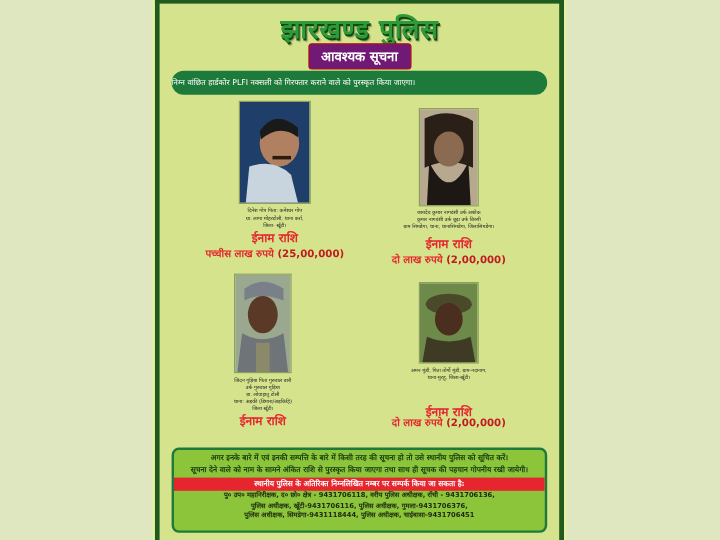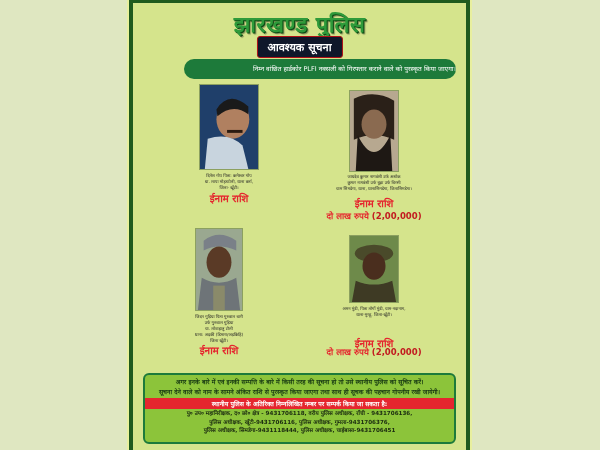--- a/index.html
+++ b/index.html
@@ -31,42 +31,41 @@
     font-size: 22px;
     font-weight: bold;
     color: #2e9a3a;
     text-shadow: 1px 1px 0 #0c4a12, 2px 2px 1px rgba(0,0,0,0.35);
     letter-spacing: 0.5px;
   }
   .notice-badge {
     position: absolute;
     left: 50%; top: 33px;
     transform: translateX(-50%);
-    background: #0f172a;
+    background: #701a75;
     color: #ffffff;
     font-size: 11px;
     font-weight: bold;
     padding: 2px 10px 3px;
     border-radius: 3px;
     border: 1px solid #b01015;
     white-space: nowrap;
   }
   .announce-bar {
     position: absolute;
     left: 10px; right: 10px; top: 56px;
     height: 20px;
     background: #1d7a3a;
     border-radius: 10px;
     color: #ffffff;
     font-size: 6.5px;
-    text-align: right;
+    text-align: left;
     line-height: 20px;
     white-space: nowrap;
     overflow: hidden;
-    margin-left: 41px;
   }
   .photo {
     position: absolute;
     border: 1px solid #8ca060;
   }
   .photo svg { width: 100%; height: 100%; display: block; }
   .caption {
     position: absolute;
     font-size: 4.2px;
     color: #222;
@@ -146,20 +145,24 @@
         <rect x="28" y="46" width="16" height="3" fill="#2a1a10"></rect>
         <path d="M5 86 L8 55 Q30 48 44 62 L50 86 Z" fill="#c8d4de"></path>
       </svg>
     </div>
     <div class="caption" style="left:46px; width:100px; top:170px;">
       <div>दिनेश गोप पिता: कमेश्वर गोप</div>
       <div>ग्रा. लापा मोहरटोली, थाना कर्रा,</div>
       <div>जिला- खूँटी।</div>
     </div>
     <div class="reward-label" style="left:46px; width:100px; top:188px;">ईनाम राशि</div>
+    <div class="reward-amount" style="left:16px; width:160px; top:202px;">
+      <span>पच्चीस लाख रुपये</span>
+      <span class="num">(25,00,000)</span>
+    </div>
 
     <div class="photo" style="left:216px; top:87px; width:50px; height:82px;">
       <svg viewBox="0 0 50 82" preserveAspectRatio="none">
         <rect width="50" height="82" fill="#b7a890"></rect>
         <path d="M4 8 Q25 -2 46 10 L46 50 Q25 40 4 50 Z" fill="#2a2018"></path>
         <ellipse cx="25" cy="34" rx="13" ry="15" fill="#8a6a50"></ellipse>
         <path d="M8 45 Q25 80 42 45 L44 82 L6 82 Z" fill="#1e1814"></path>
       </svg>
     </div>
     <div class="caption" style="left:186px; width:110px; top:171px;">

